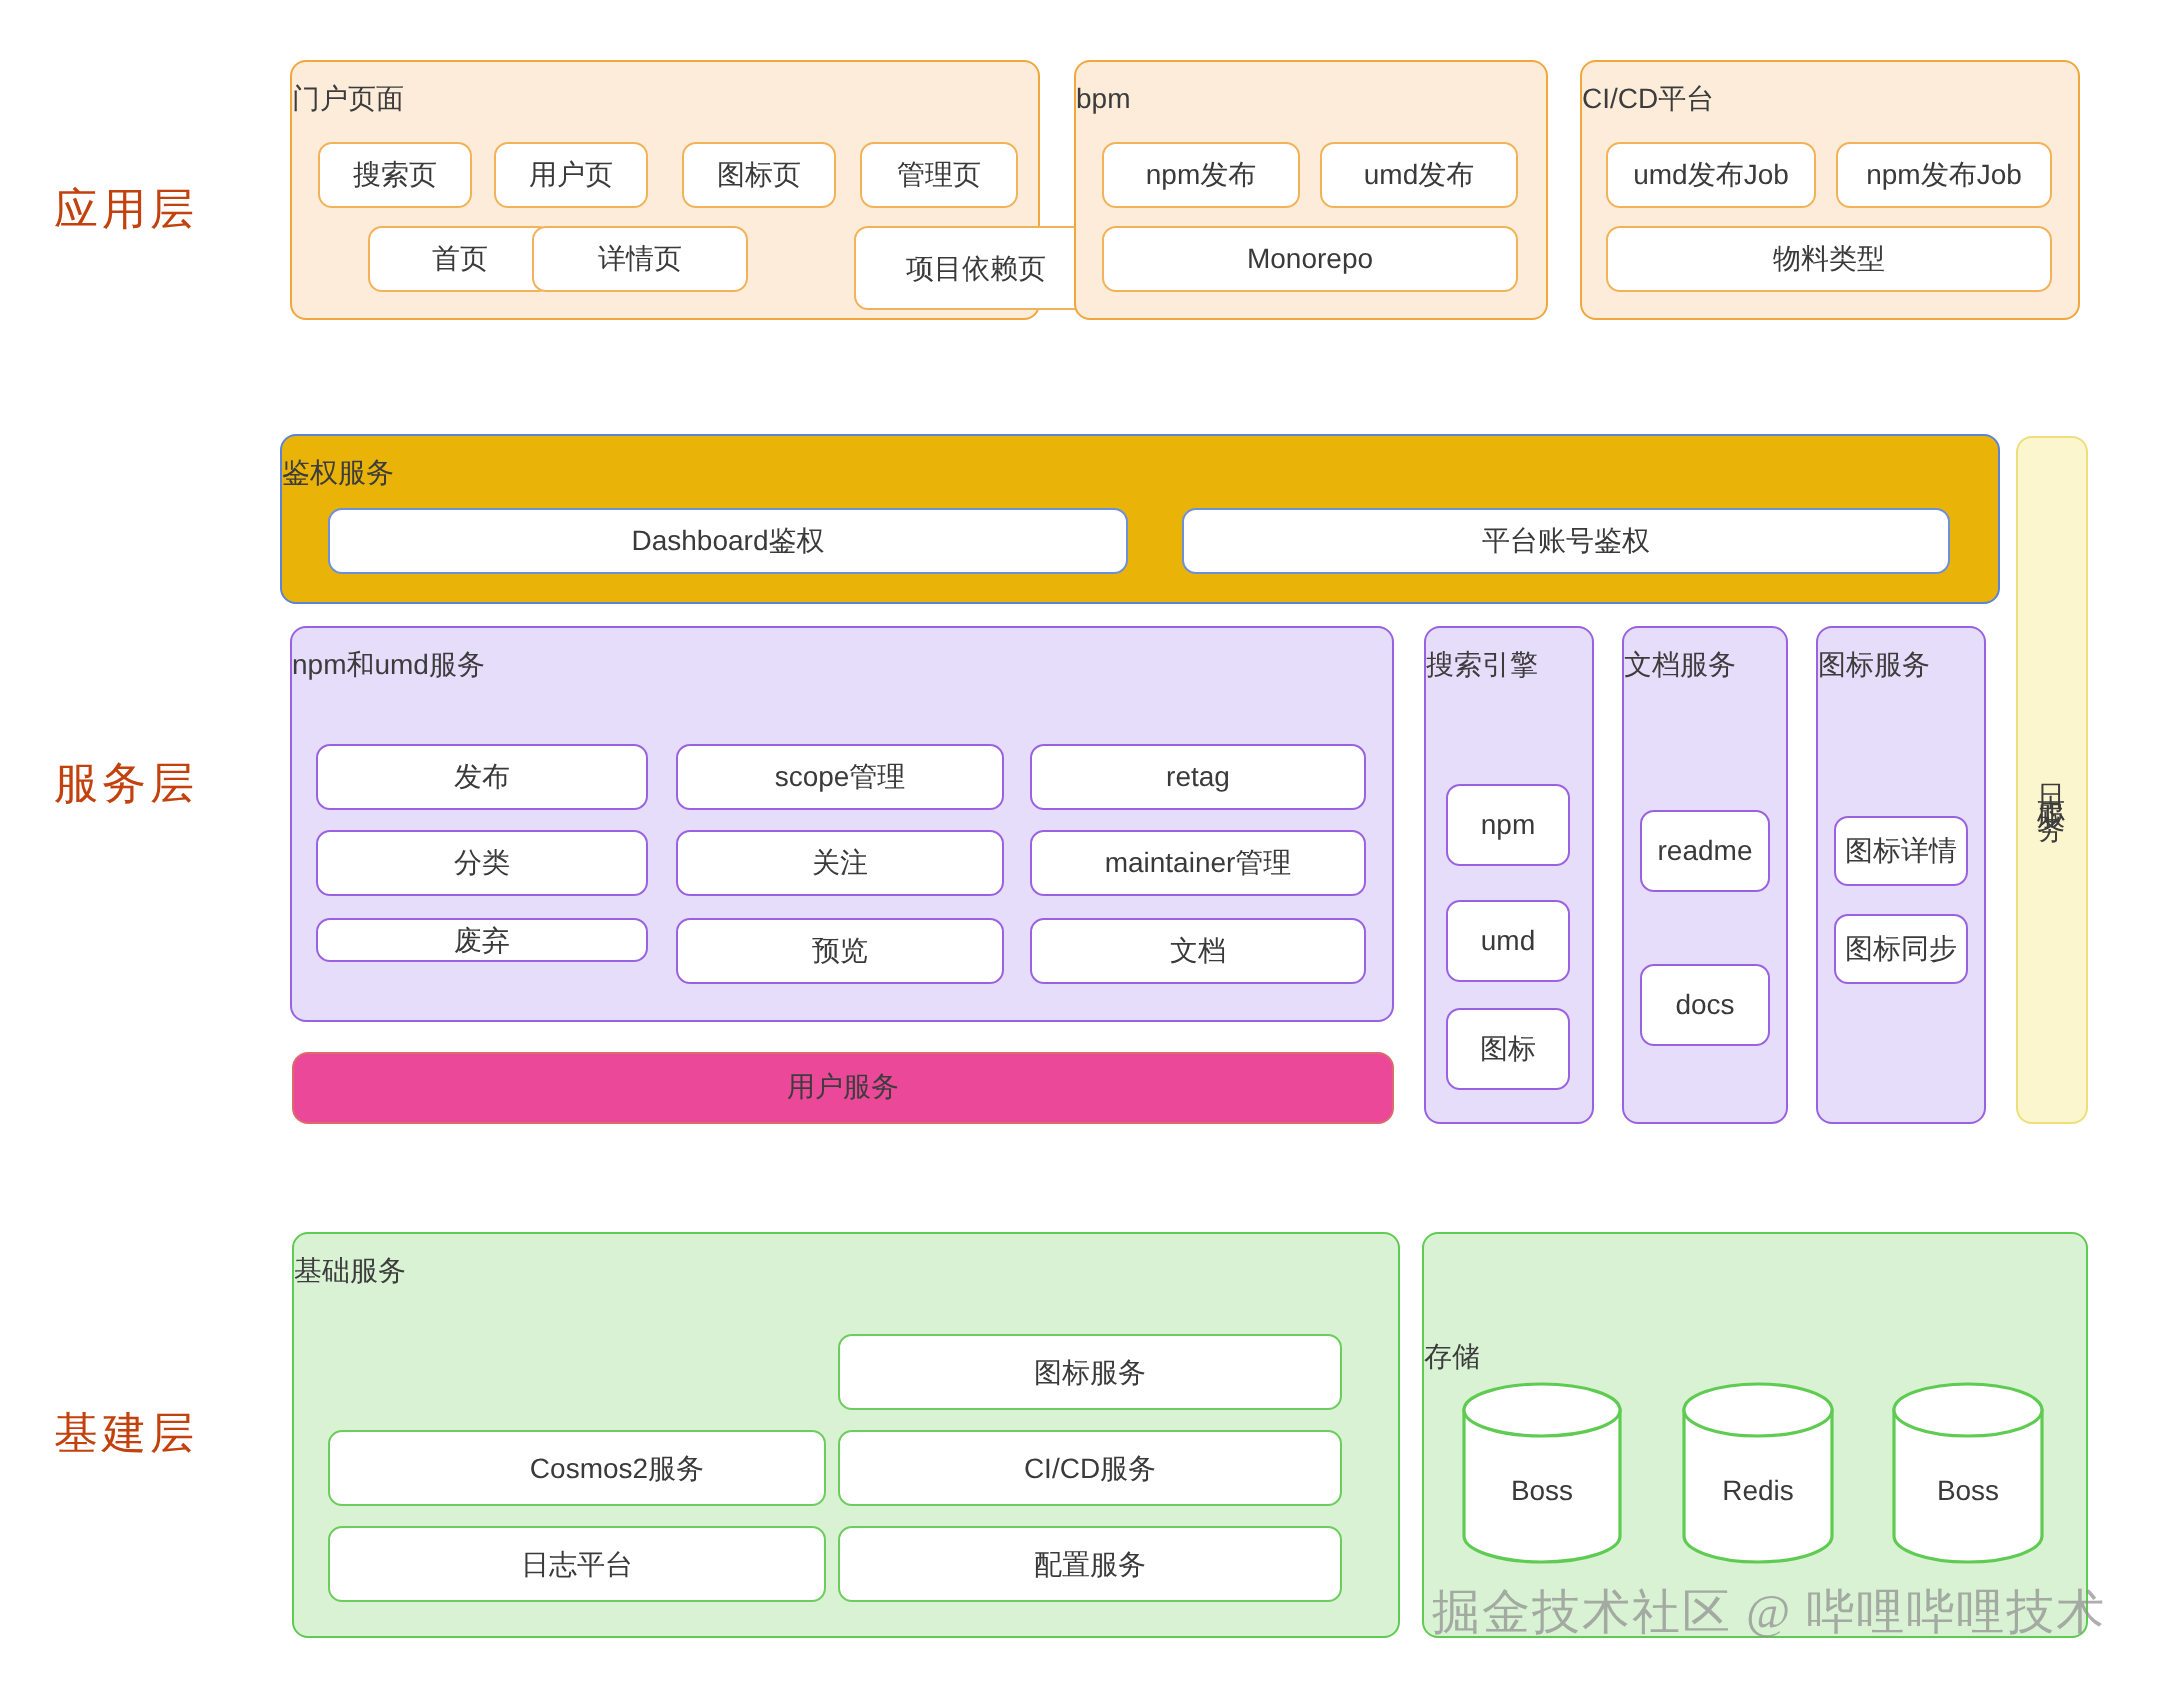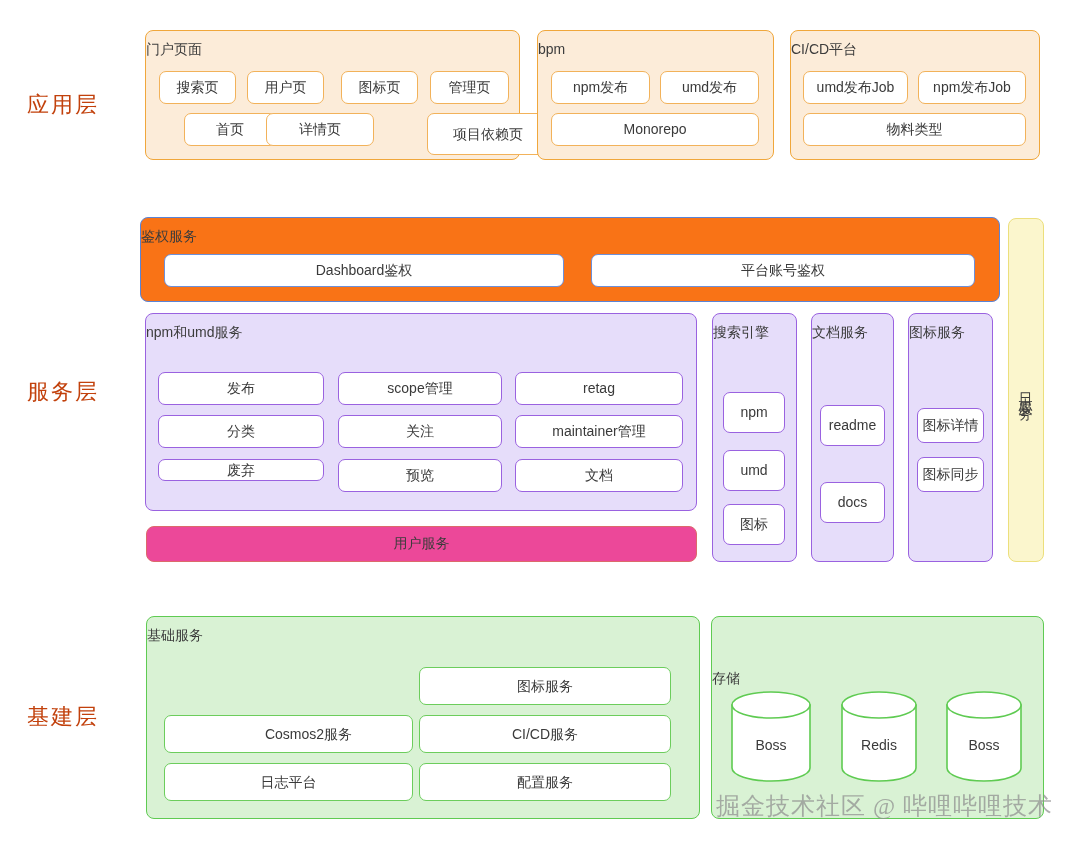--- a/index.html
+++ b/index.html
@@ -53,21 +53,21 @@
     font-size:14px;
     color:#3a3a3a;
     text-align:center;
     line-height:1.2;
   }
 
   
   .orange{background:#fcecd9;border-color:#f0a73c;}
   .chip.orange-chip{border-color:#f2b25a;}
 
-  .blue{background:#f97316;border-color:#5b84d6;}
+  .blue{background:#eab308;border-color:#5b84d6;}
   .chip.blue-chip{border-color:#6c90da;}
 
   .purple{background:#e6ddfa;border-color:#9a62e0;}
   .chip.purple-chip{border-color:#9a62e0;}
 
   .red{background:#ec4899;border-color:#dc6a6a;}
 
   .yellow{background:#fbf6cd;border-color:#ecdf7c;}
 
   .green{background:#d9f2d4;border-color:#5fcb52;}

